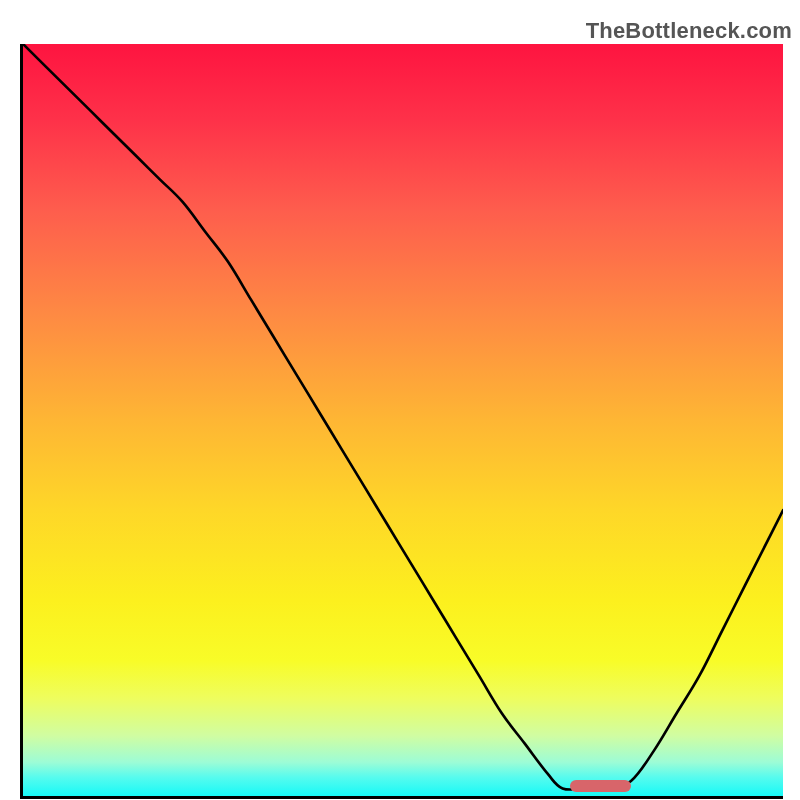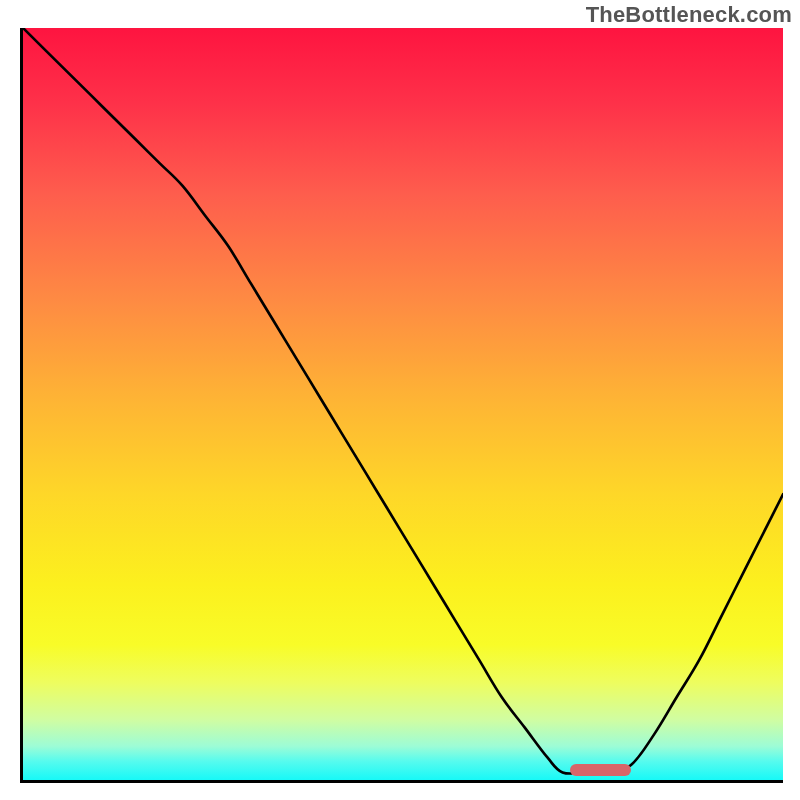--- a/index.html
+++ b/index.html
@@ -8,20 +8,21 @@
     width: 800px;
     height: 800px;
     background: #ffffff;
     font-family: Arial, Helvetica, sans-serif;
     overflow: hidden;
   }
   .stage {
     position: relative;
     width: 800px;
     height: 600px;
+    margin-top: 16px;
   }
   .watermark {
     position: absolute;
     top: 2px;
     right: 8px;
     font-size: 22px;
     font-weight: 600;
     color: #555;
     letter-spacing: 0.2px;
   }

